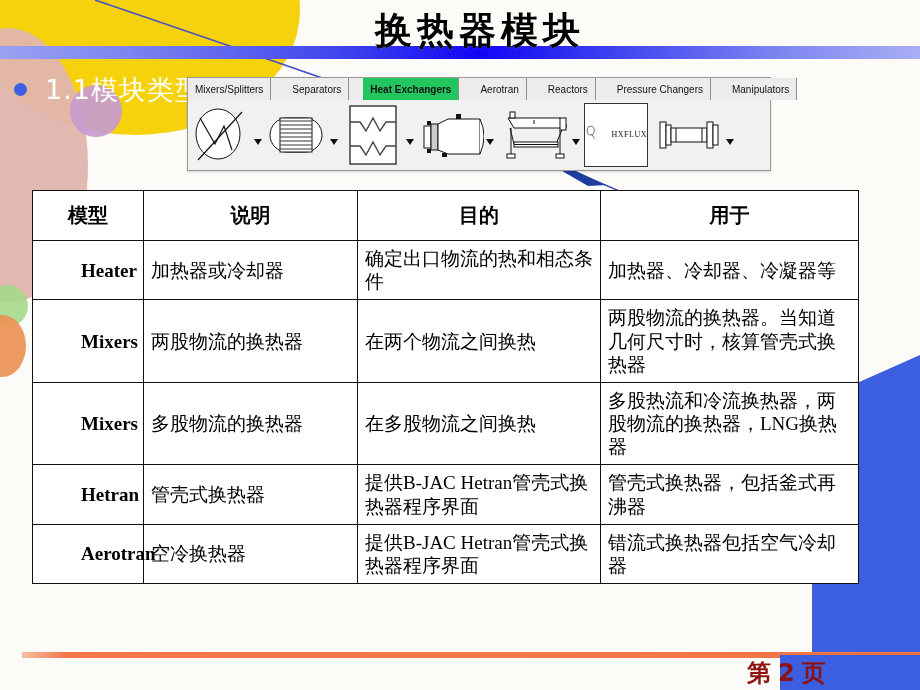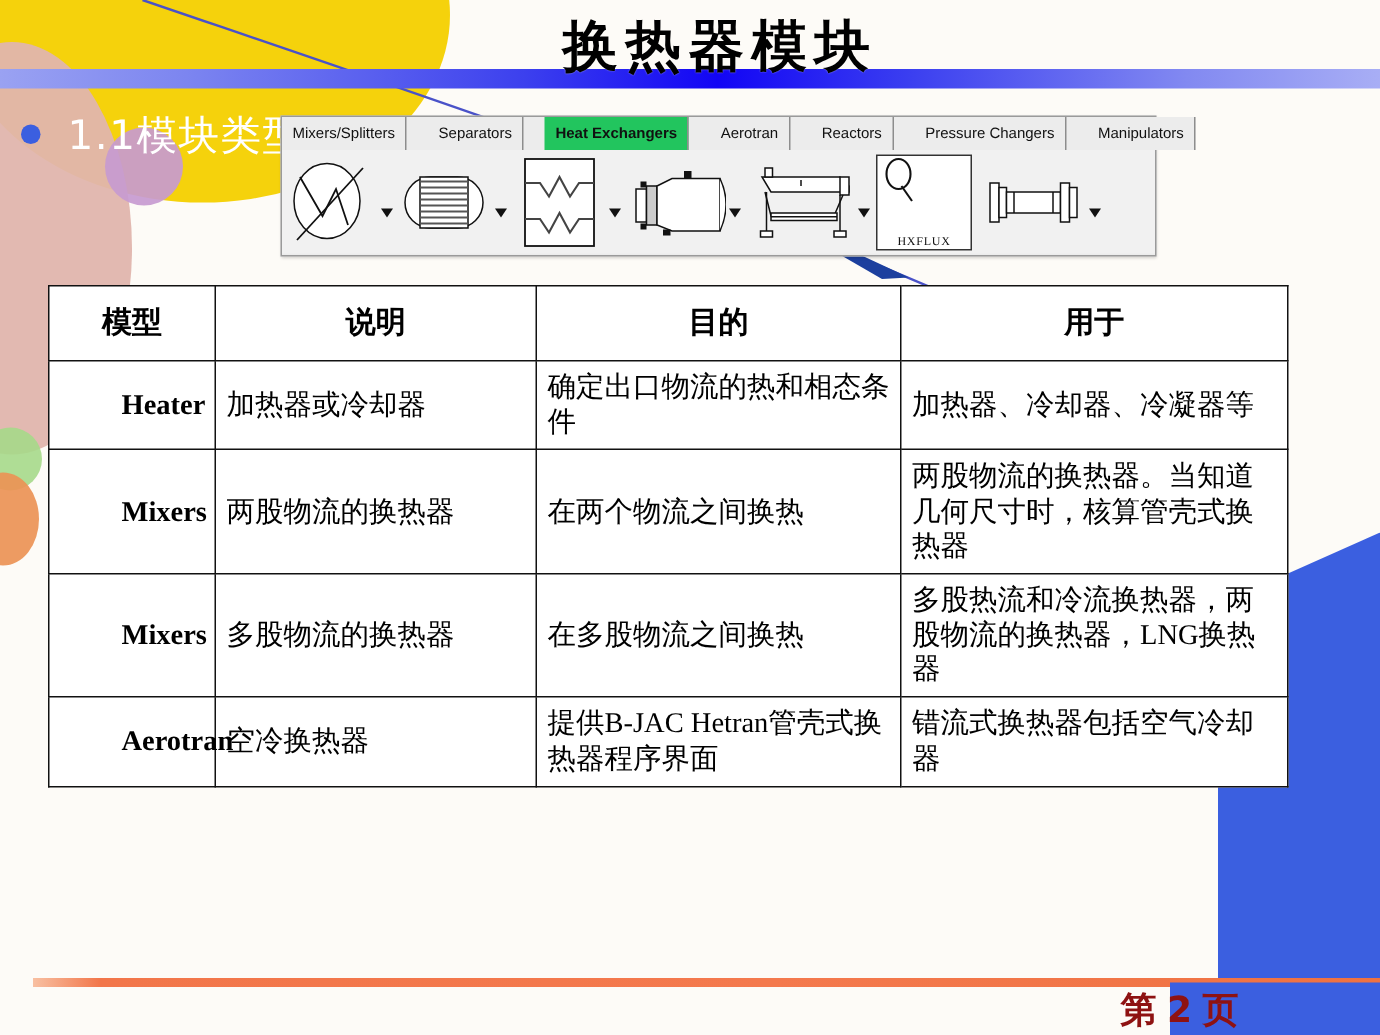--- a/index.html
+++ b/index.html
@@ -101,21 +101,21 @@
   }
   .palette-slot{
     display:flex;align-items:center;height:100%;padding:0 2px;
   }
   .palette-caret{
     width:0;height:0;margin-left:2px;margin-top:14px;
     border-left:4px solid transparent;border-right:4px solid transparent;
     border-top:6px solid #111;
   }
   .hxflux-cell{
-    display:flex;flex-direction:column;align-items:center;
+    display:flex;align-items:center;
     border:1px solid #333;background:#fff;height:62px;width:62px;
     justify-content:space-between;
   }
   .hxflux-label{
     font-family:"Liberation Serif","DejaVu Serif",serif;
     font-size:8px;letter-spacing:.5px;color:#111;padding-bottom:1px;
   }
 
   
   #model-table{
@@ -329,20 +329,26 @@
       <td>在两个物流之间换热</td>
       <td>两股物流的换热器。当知道几何尺寸时，核算管壳式换热器</td>
     </tr>
     <tr>
       <td class="col-model">Mixers</td>
       <td>多股物流的换热器</td>
       <td>在多股物流之间换热</td>
       <td>多股热流和冷流换热器，两股物流的换热器，LNG换热器</td>
     </tr>
     <tr>
+      <td class="col-model">Hetran</td>
+      <td>管壳式换热器</td>
+      <td>提供B-JAC Hetran管壳式换热器程序界面</td>
+      <td>管壳式换热器，包括釜式再沸器</td>
+    </tr>
+    <tr>
       <td class="col-model">Aerotran</td>
       <td>空冷换热器</td>
       <td>提供B-JAC Hetran管壳式换热器程序界面</td>
       <td>错流式换热器包括空气冷却器</td>
     </tr>
   </tbody>
 </table>
 
 <div id="footer-rule"></div>
 <div id="footer-pagebox"></div>

